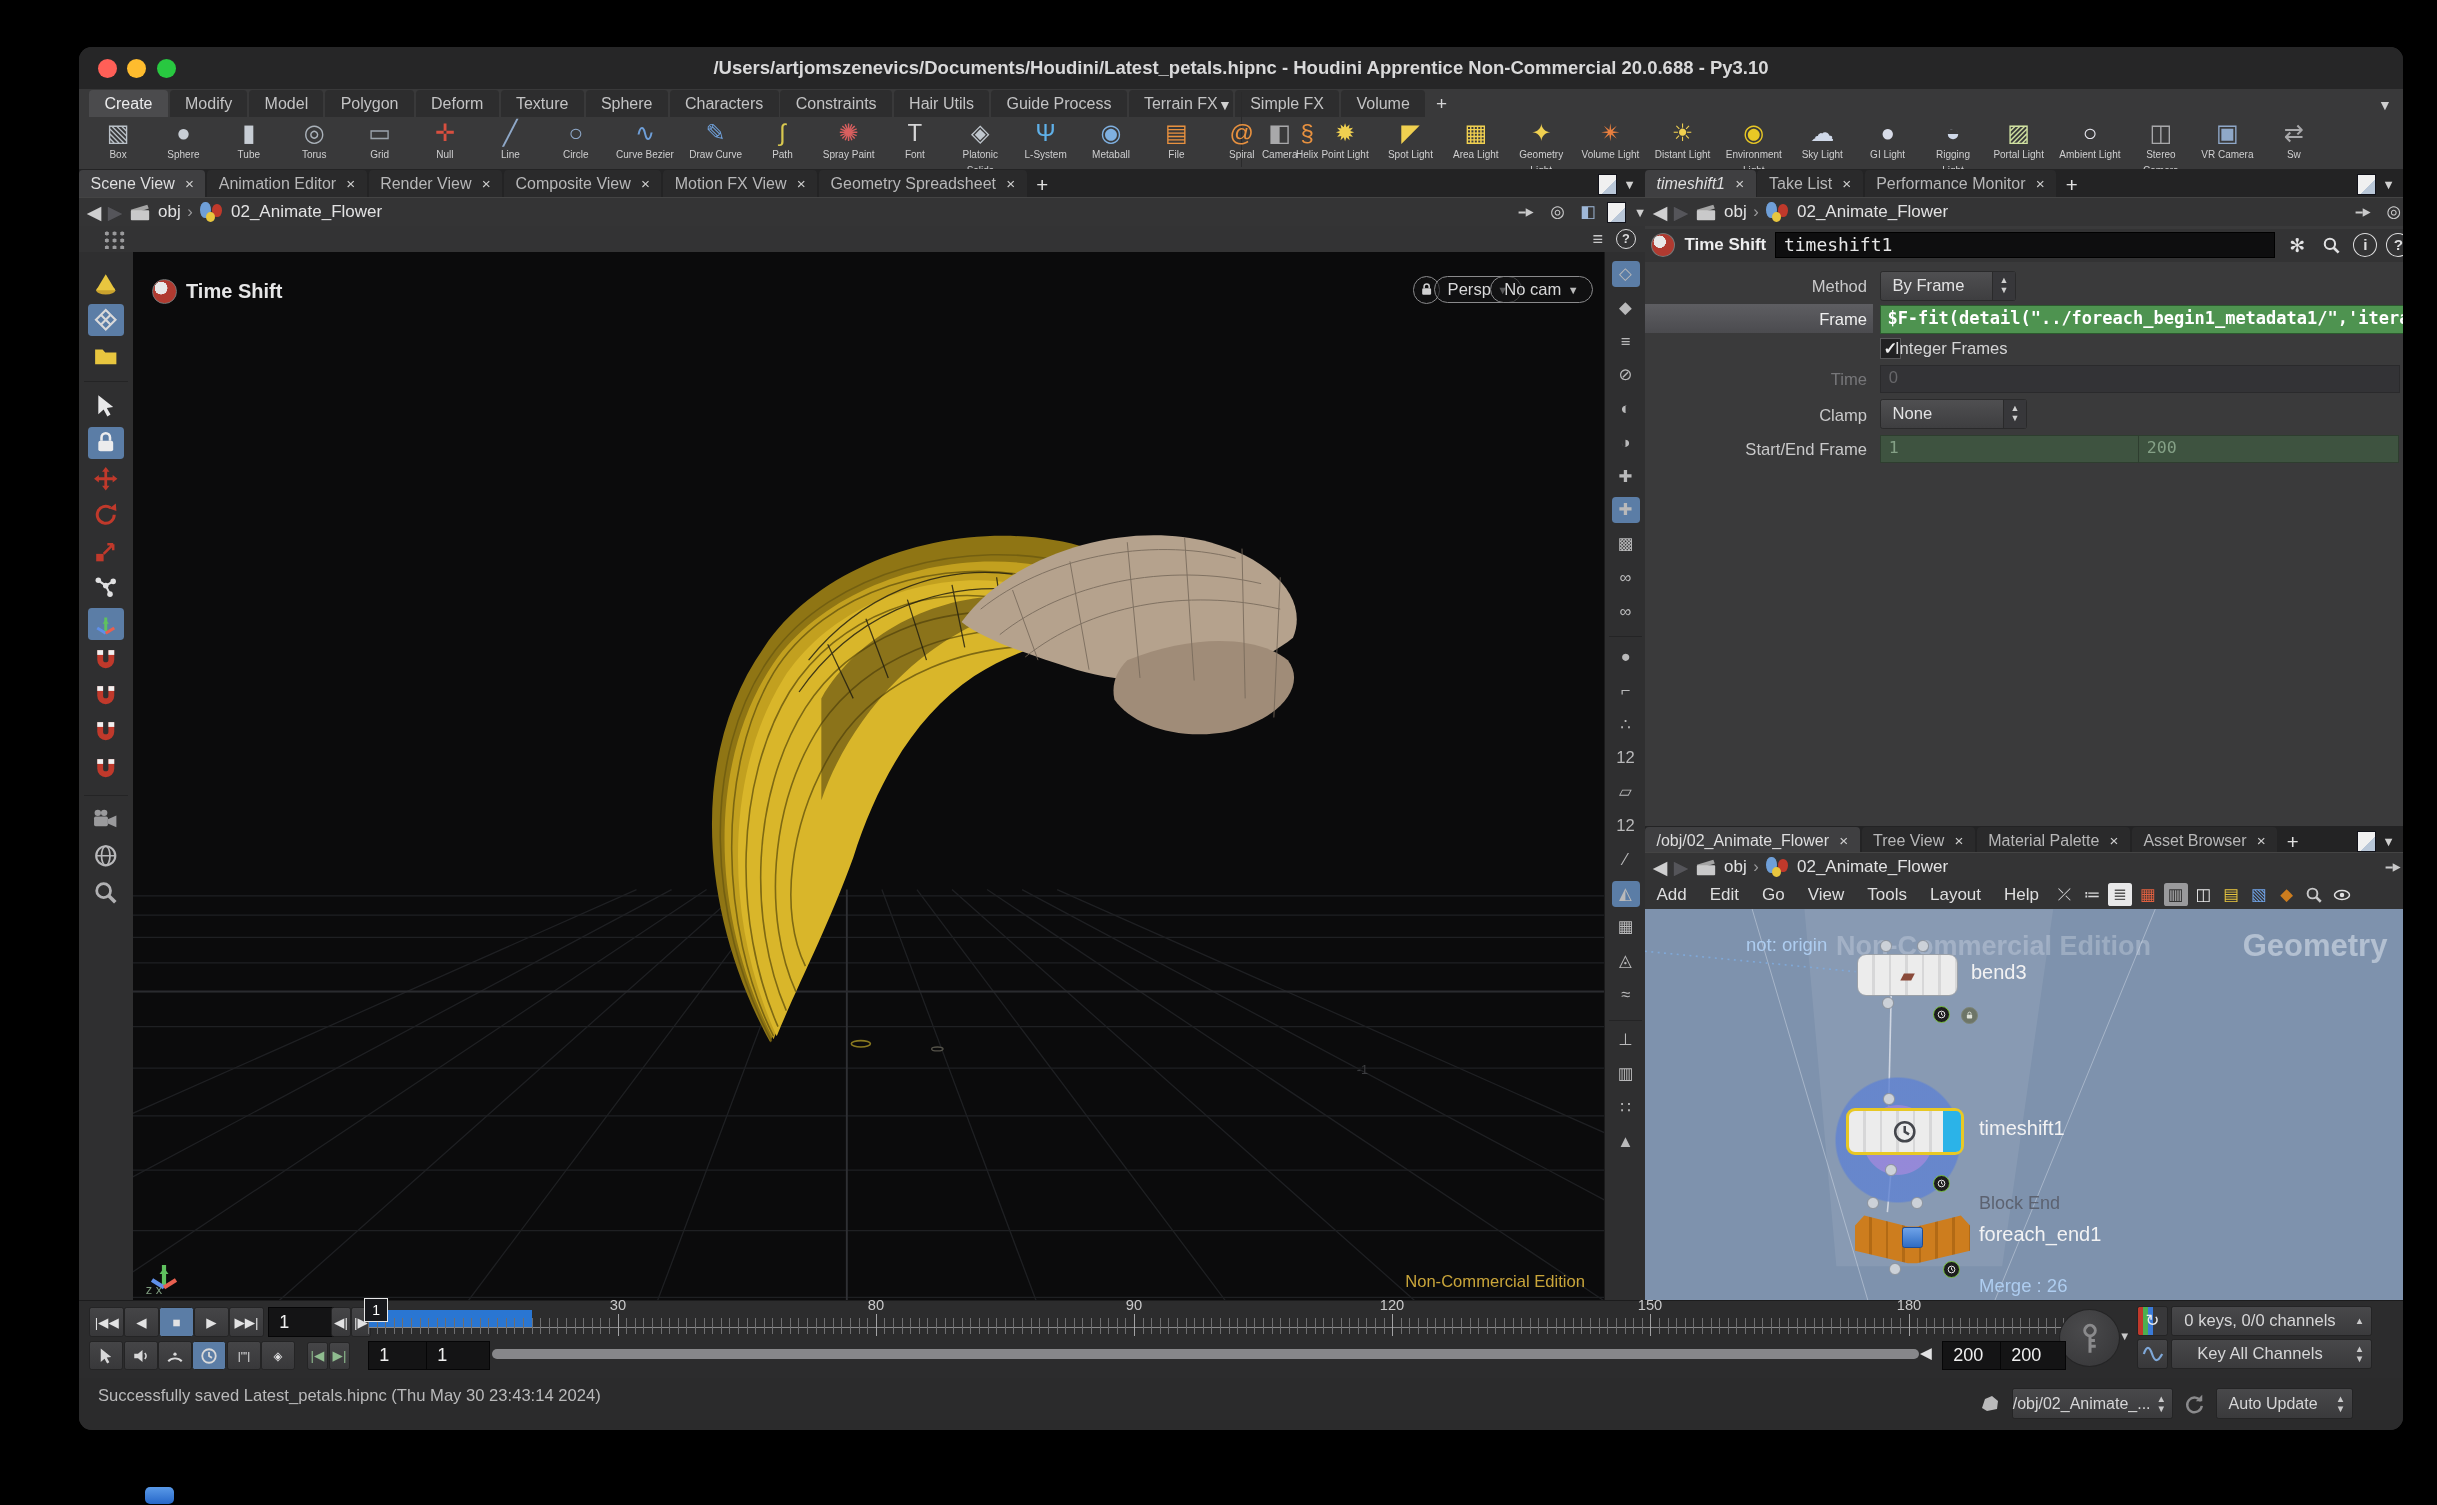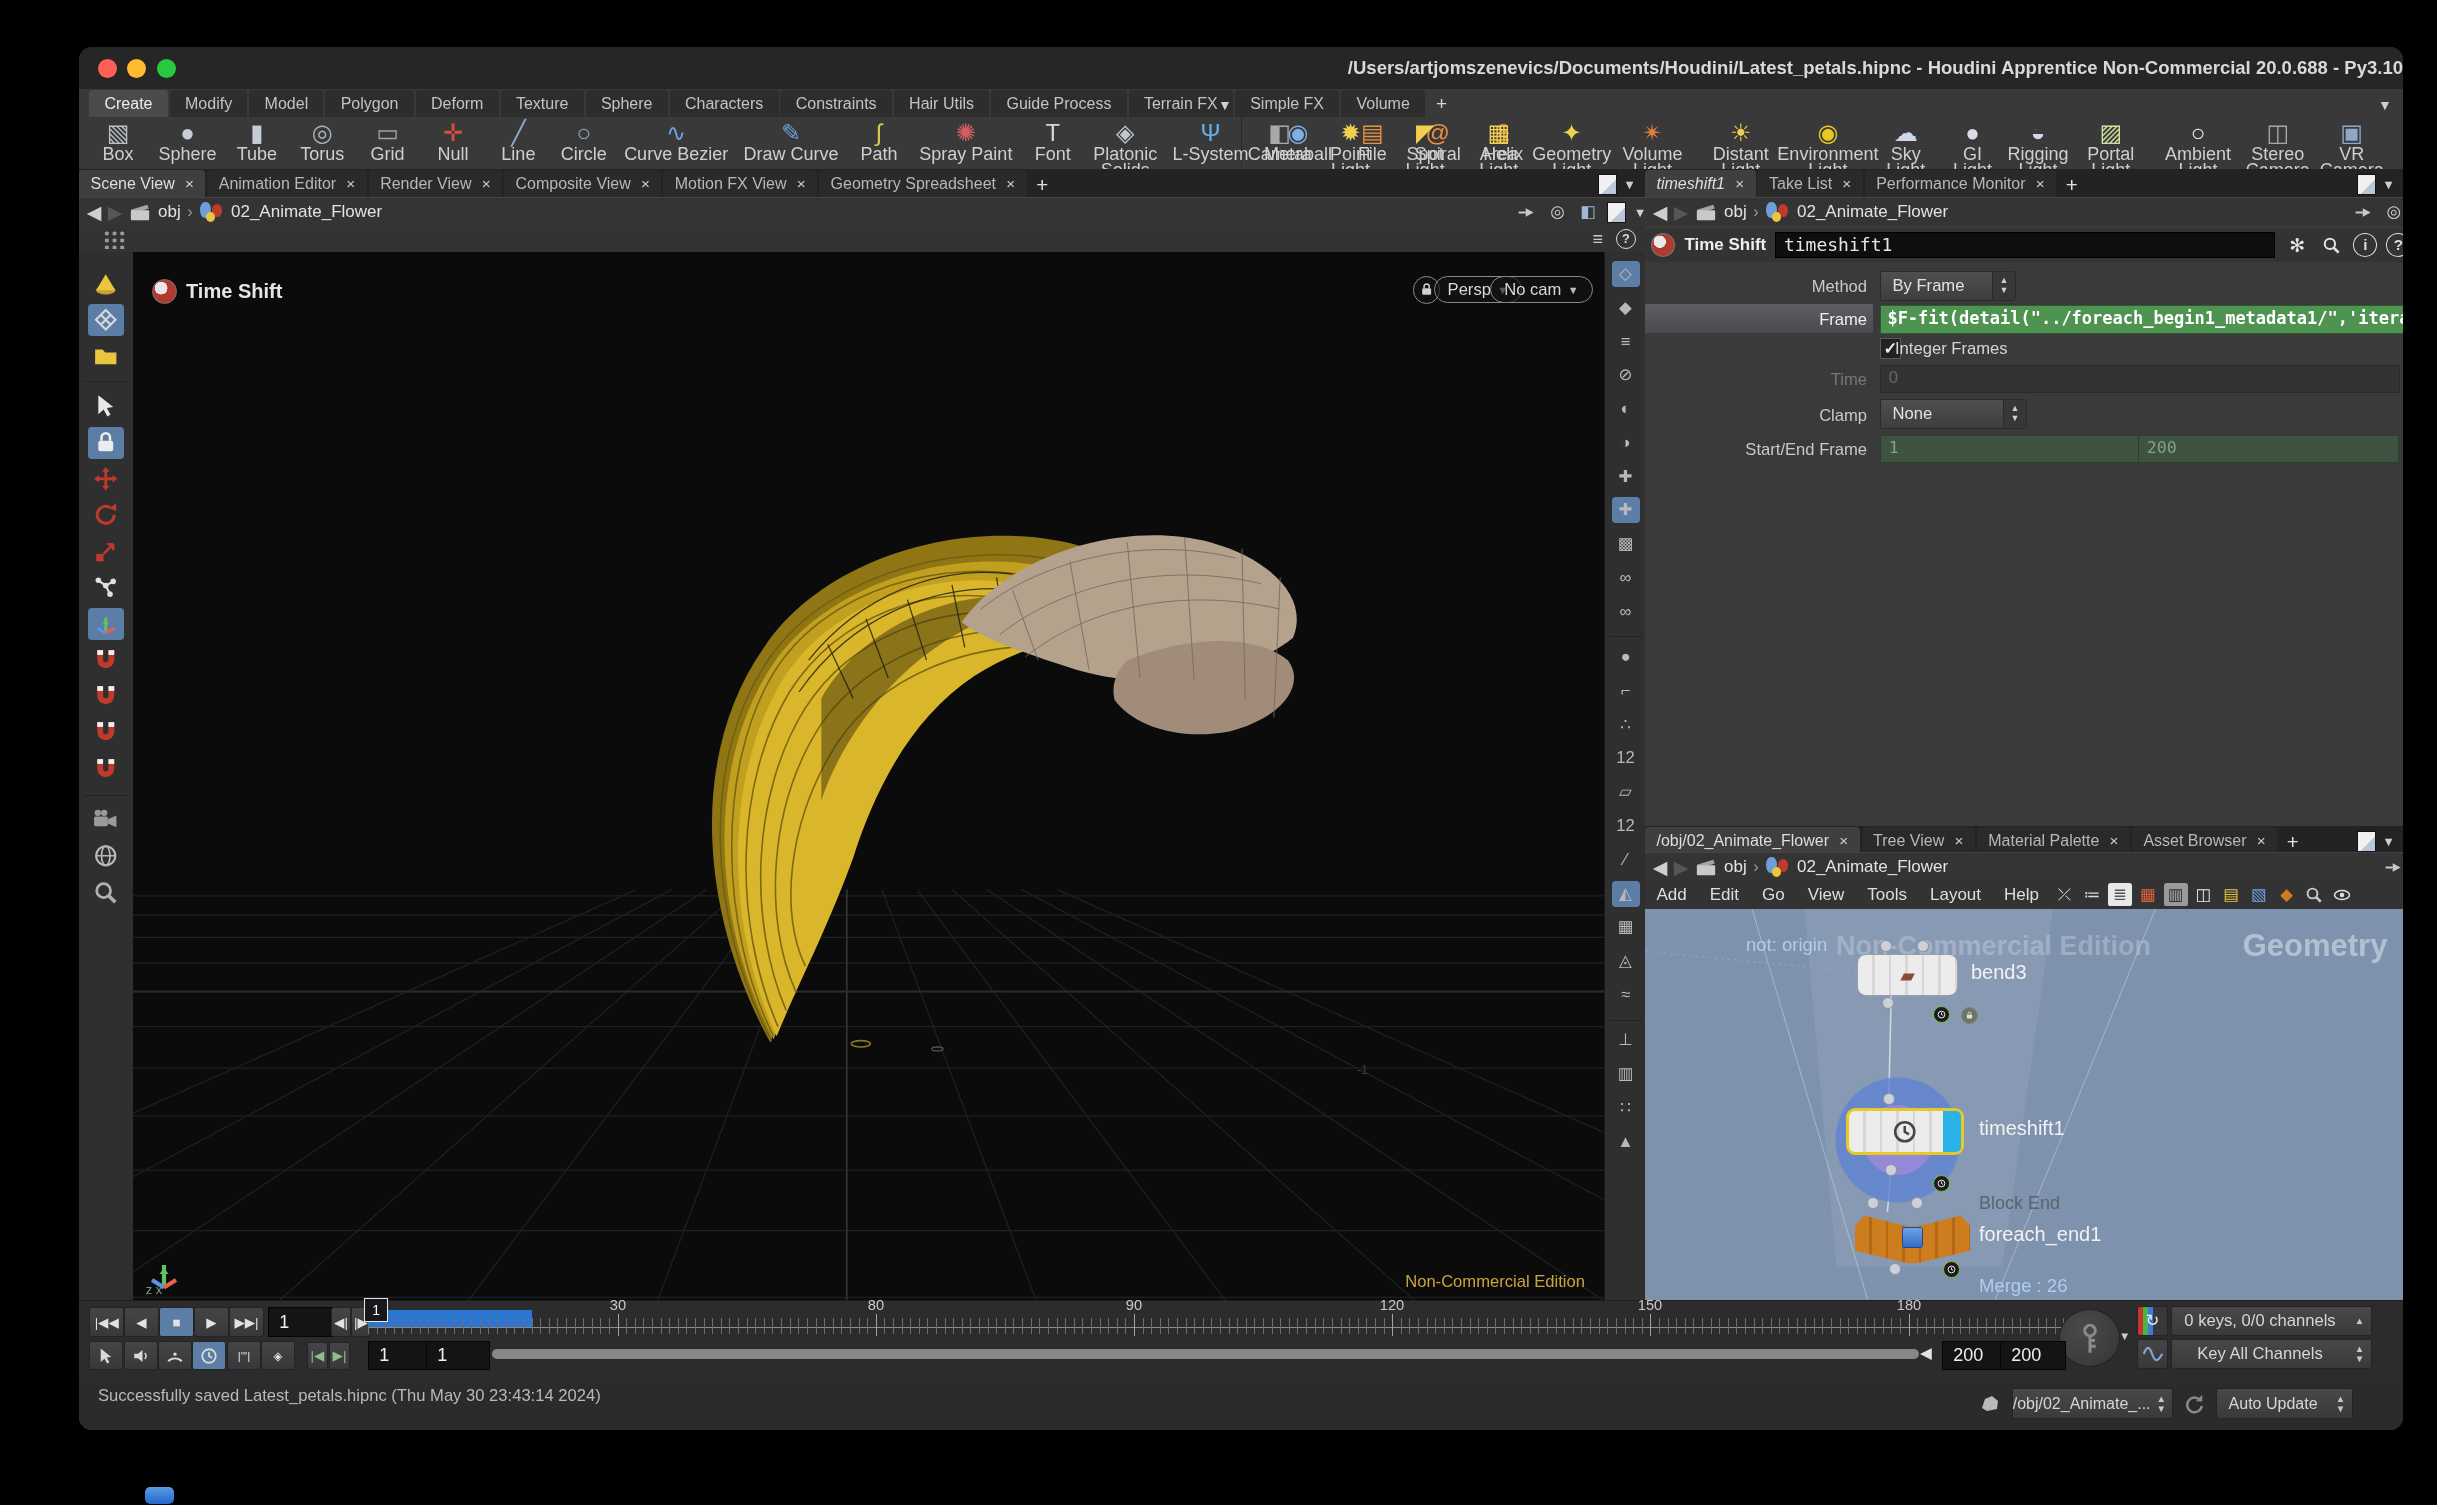--- a/index.html
+++ b/index.html
@@ -3,33 +3,33 @@
 <meta charset="utf-8">
 <style>
   html,body{margin:0;padding:0;background:#000;width:2438px;height:1506px;overflow:hidden;
     font-family:"Liberation Sans",sans-serif;-webkit-font-smoothing:antialiased;}
   .abs{position:absolute;}
   #window{position:absolute;left:79px;top:47px;width:2324px;height:1383px;background:#2b2b2c;
     border-radius:12.8px;overflow:hidden;box-shadow:0 19px 51px rgba(0,0,0,.8);}
   
   #titlebar{position:absolute;left:0;top:0;width:100%;height:42px;background:#262627;border-bottom:0.6px solid #161617;}
   .tl{position:absolute;top:11.5px;width:19px;height:19px;border-radius:50%;}
-  #title{position:absolute;left:0;right:0;top:0;height:42px;line-height:42px;text-align:right;
+  #title{position:absolute;left:0;right:0;top:0;height:42px;line-height:42px;text-align:center;
     color:#d9d9da;font-size:18.5px;font-weight:bold;}
   
   #shelf{position:absolute;left:0;top:42px;width:100%;height:80px;background:#39393a;}
   .shelf-tabs{position:absolute;top:1.3px;height:27px;display:flex;align-items:flex-end;gap:1.9px;}
   .shelf-tab{background:#2d2d2e;color:#c3c3c4;font-size:16px;padding:4.5px 15.3px;border-radius:3.8px 3.8px 0 0;white-space:nowrap;}
   .shelf-tab.active{background:#4b4b4d;color:#ececed;}
   .shelf-tab.plus{background:transparent;color:#d5d5d6;font-size:19px;padding:2.6px 9px;}
   .shelf-chevron{position:absolute;top:7.7px;color:#cfcfcf;font-size:14px;}
   .shelf-tools{position:absolute;top:29px;height:51px;display:flex;align-items:flex-start;}
   .tool-cell{display:flex;flex-direction:column;align-items:center;padding:1.3px 7.7px;min-width:50px;}
   .tool-icon{font-size:24px;line-height:28px;height:28px;}
-  .tool-label{color:#cfcfd0;font-size:18px;line-height:15.3px;text-align:center;white-space:pre-line;}
+  .tool-label{color:#cfcfd0;font-size:10px;line-height:15.3px;text-align:center;white-space:pre-line;}
   #shelf-divider{position:absolute;left:1162px;top:2.6px;width:1.3px;height:75px;background:#2a2a2b;}
   
   .panetabs{position:absolute;height:28px;background:#232324;display:flex;align-items:flex-end;}
   .ptab{display:flex;align-items:center;gap:10.2px;background:#2a2a2b;color:#b7b7b8;font-size:16px;
     padding:4.5px 11.5px;margin-right:1.9px;border-radius:3.8px 3.8px 0 0;white-space:nowrap;}
   .ptab.active{background:#3f3f41;color:#dededf;}
   .ptab .x{color:#cfcfcf;font-size:15.3px;}
   .ptab-plus{color:#e0e0e0;font-size:20.4px;padding:0 7.7px;}
   .panetabs .endicons{position:absolute;right:9px;top:5.1px;display:flex;gap:6.4px;align-items:center;}
   .pane-sq{width:16.6px;height:19px;background:linear-gradient(135deg,#f0f0f0 60%,#b9c7d8 60%);border:1.3px solid #11121a;}

